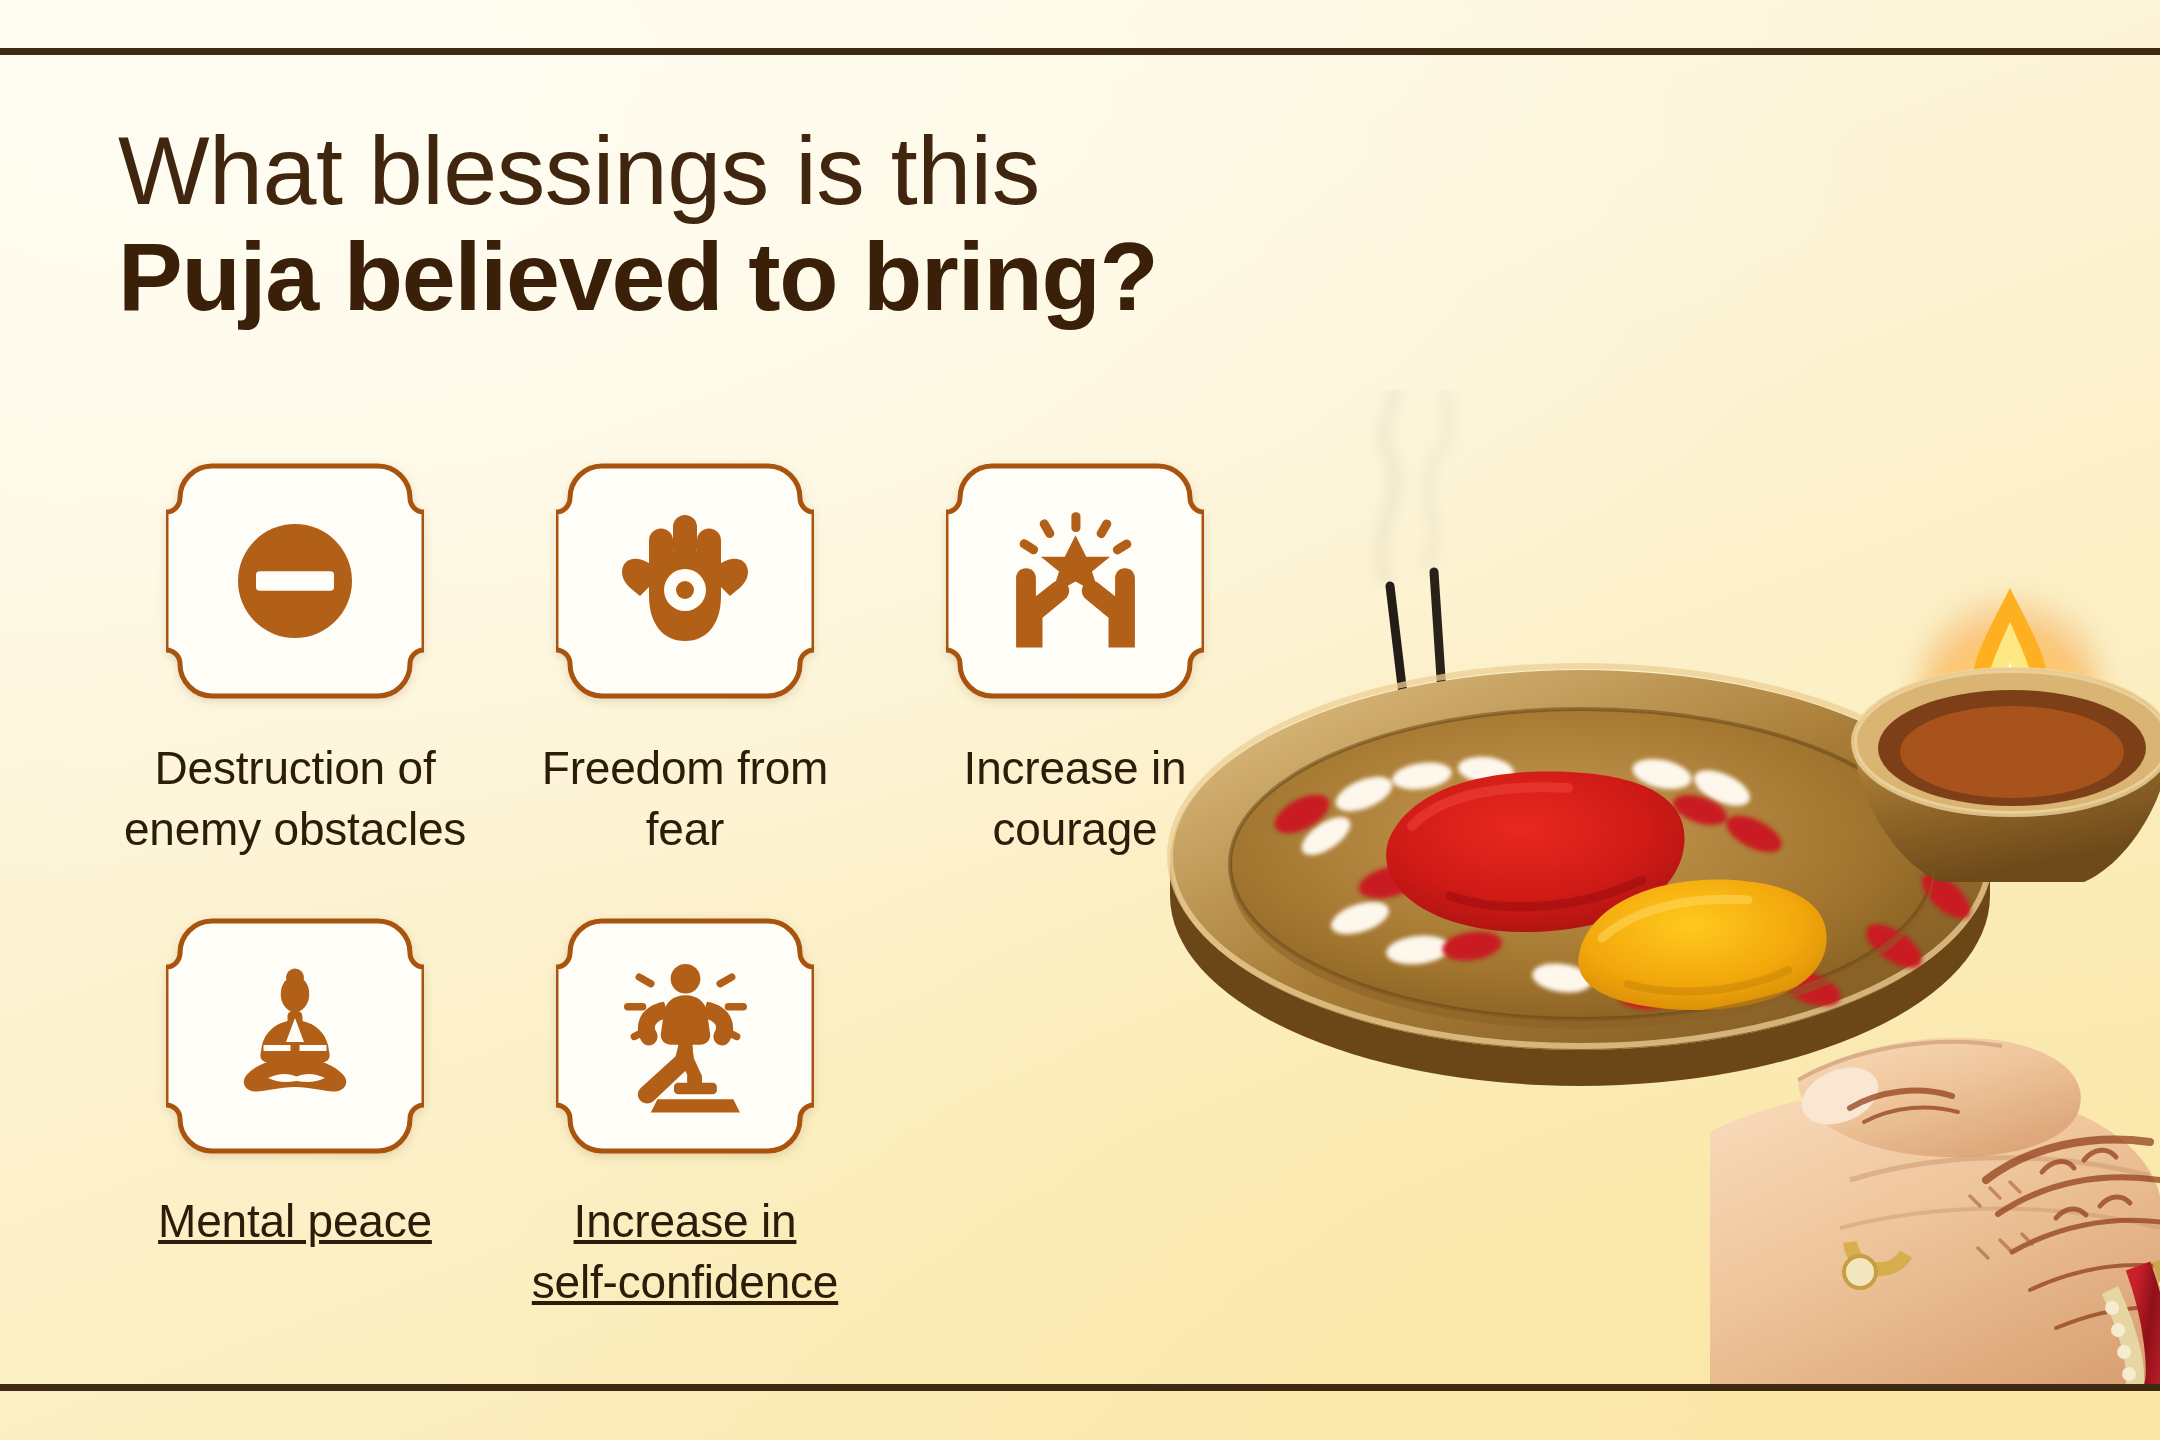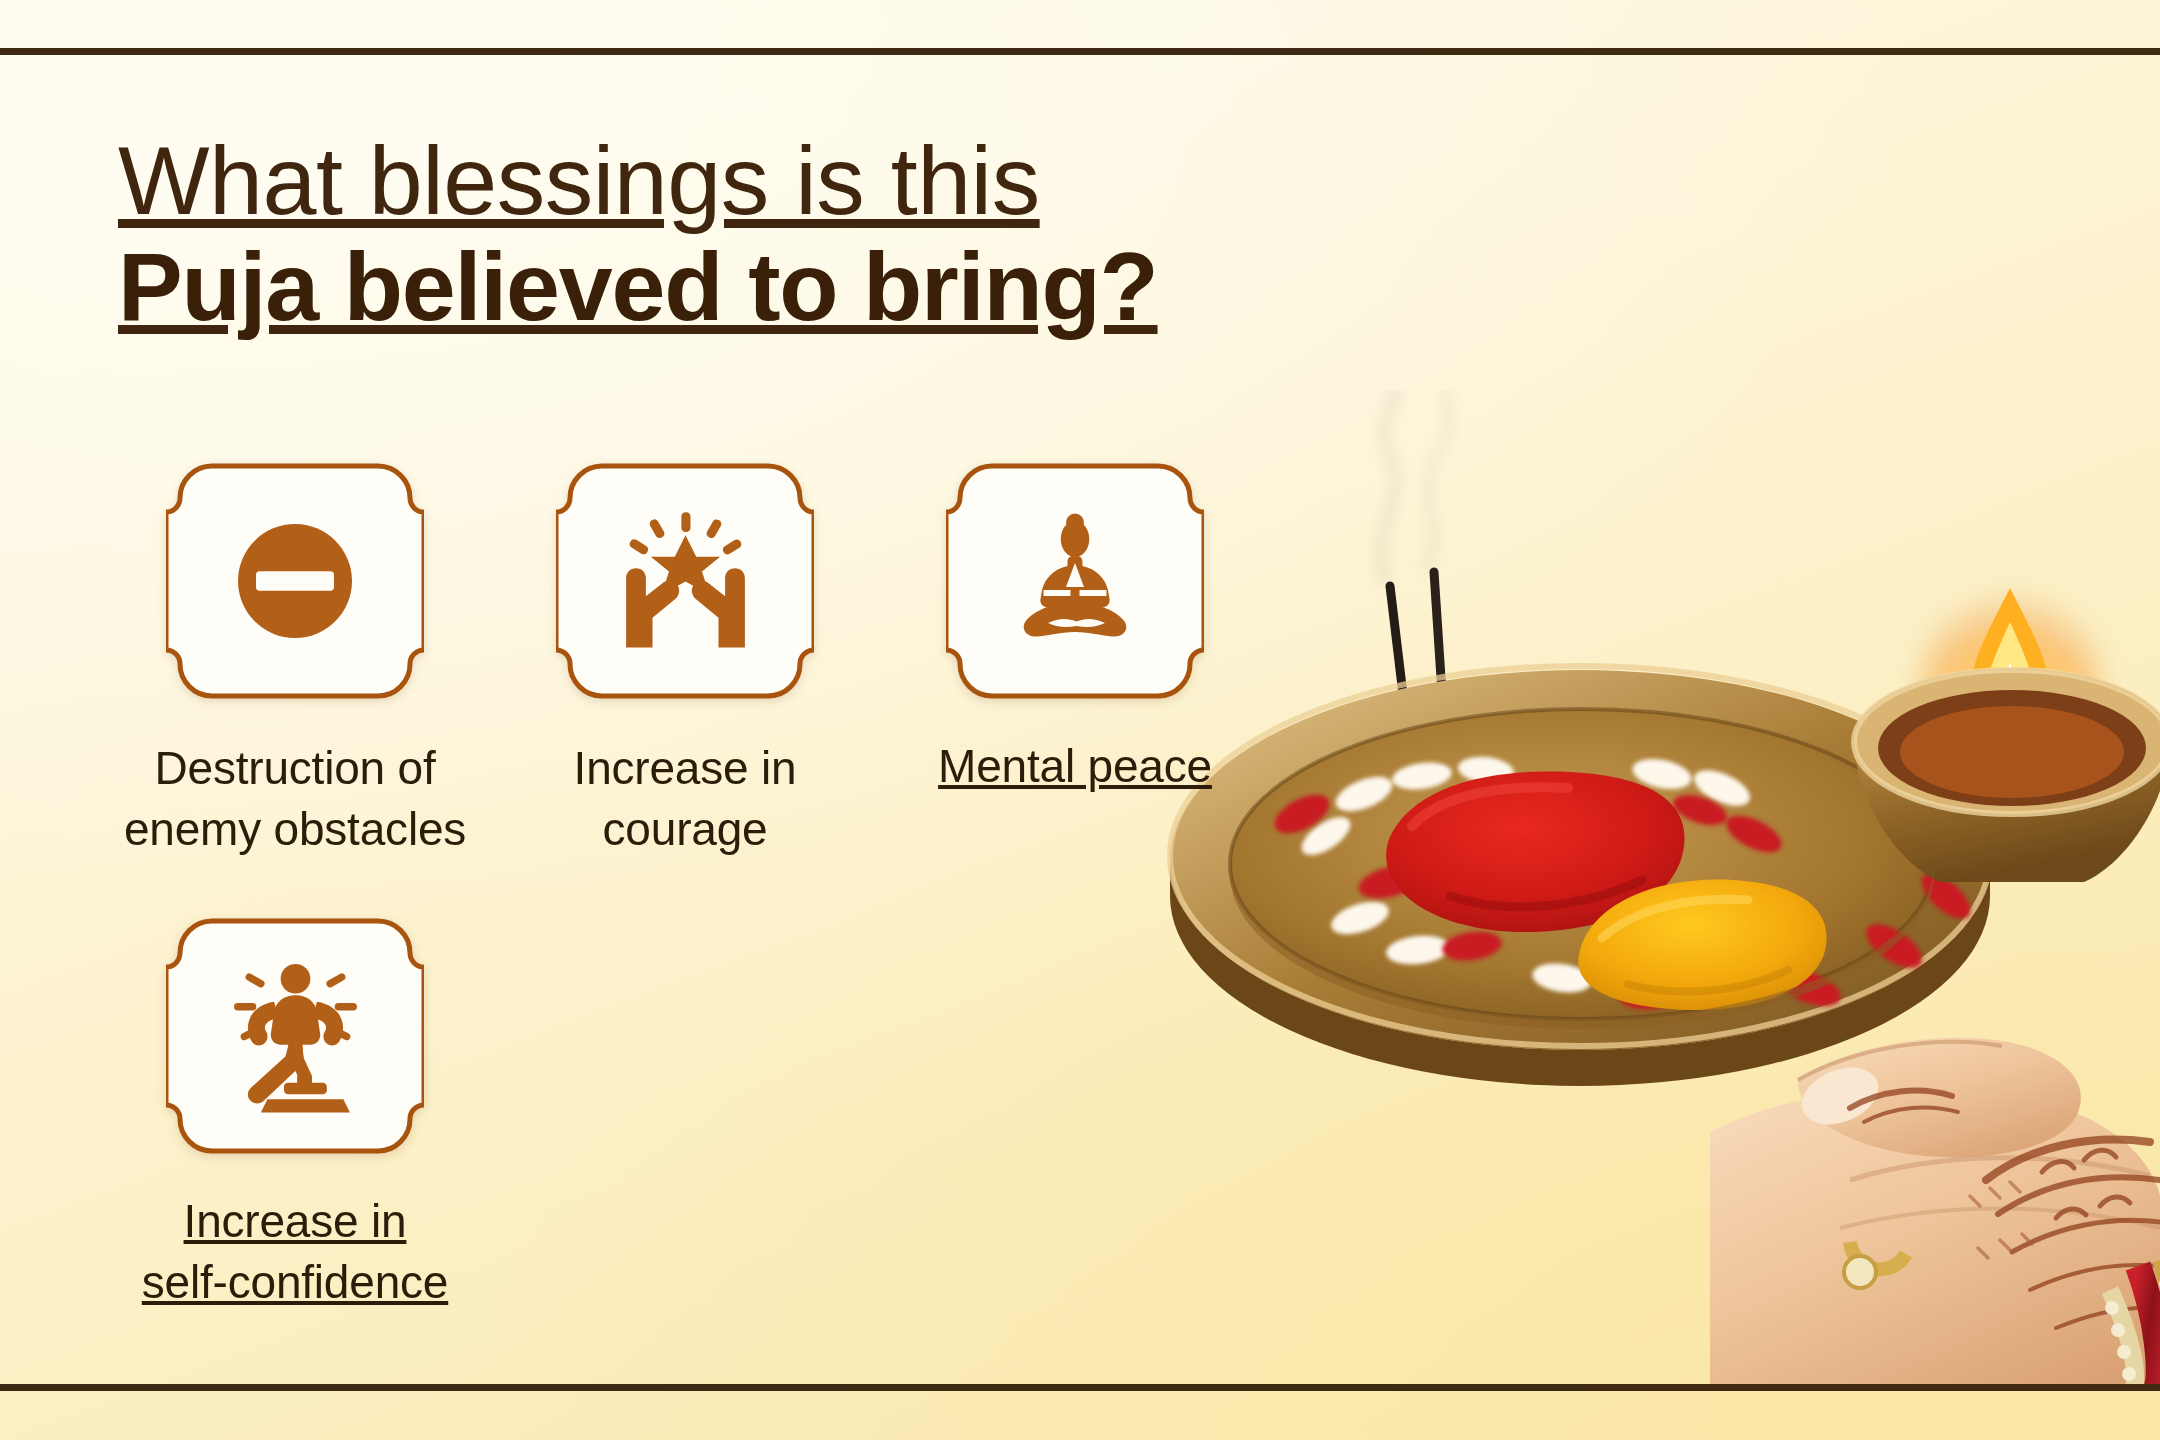--- a/index.html
+++ b/index.html
@@ -28,24 +28,23 @@
     background: #3e2a12;
     z-index: 40;
   }
   .rule.top    { top: 48px; }
   .rule.bottom { top: 1384px; }
 
   
   .headline {
     position: absolute;
     left: 118px;
-    top: 130px;
+    top: 120px;
     z-index: 30;
     color: #41260f;
-    text-decoration: underline;
   }
   .headline .l1 {
     display: block;
     font-size: 97px;
     line-height: 1.06;
     font-weight: 300;
     letter-spacing: -0.5px;
     white-space: nowrap;
   }
   .headline .l2 {
@@ -221,20 +220,44 @@
             <use href="#ogee-frame"></use>
           </svg>
         <svg class="glyph" viewBox="0 0 100 100">
           <circle cx="50" cy="50" r="38" fill="#b25f18"></circle>
           <rect x="24" y="43.5" width="52" height="13" rx="2.5" fill="#fffdf7"></rect>
         </svg>
       </div>
       <div class="caption">Destruction of<br>enemy obstacles</div>
     </div>
 
+    <div class="cell r1">
+      <div class="tile">
+        <svg class="frame" viewBox="0 0 258 258">
+            <use href="#ogee-frame"></use>
+          </svg>
+        <svg class="glyph" viewBox="0 0 100 100">
+          <g fill="#b25f18">
+
+            <rect x="42" y="6" width="16" height="30" rx="8"></rect>
+
+            <rect x="26" y="15" width="16" height="36" rx="8"></rect>
+            <rect x="58" y="15" width="16" height="36" rx="8"></rect>
+
+            <path d="M26 30 h48 v30 c0 18 -9 30 -24 30 s-24 -12 -24 -30 Z"></path>
+
+            <path d="M26 38 c-10 -6 -18 -2 -18 6 c0 7 6 11 12 16 l8 -8 Z"></path>
+            <path d="M74 38 c10 -6 18 -2 18 6 c0 7 -6 11 -12 16 l-8 -8 Z"></path>
+          </g>
+          <circle cx="50" cy="56" r="14" fill="#fffdf7"></circle>
+          <circle cx="50" cy="56" r="6" fill="#b25f18"></circle>
+        </svg>
+      </div>
+      <div class="caption">Freedom from<br>fear</div>
+    </div>
 
     <div class="cell r1">
       <div class="tile wide">
         <svg class="frame" viewBox="0 0 258 258">
             <use href="#ogee-frame"></use>
           </svg>
         <svg class="glyph" viewBox="0 0 100 100">
           <g fill="#b25f18">
 
             <path d="M50 22 L56.5 35 L71 35 L60 44 L64.5 58 L50 50 L35.5 58 L40 44 L29 35 L43.5 35 Z"></path>

